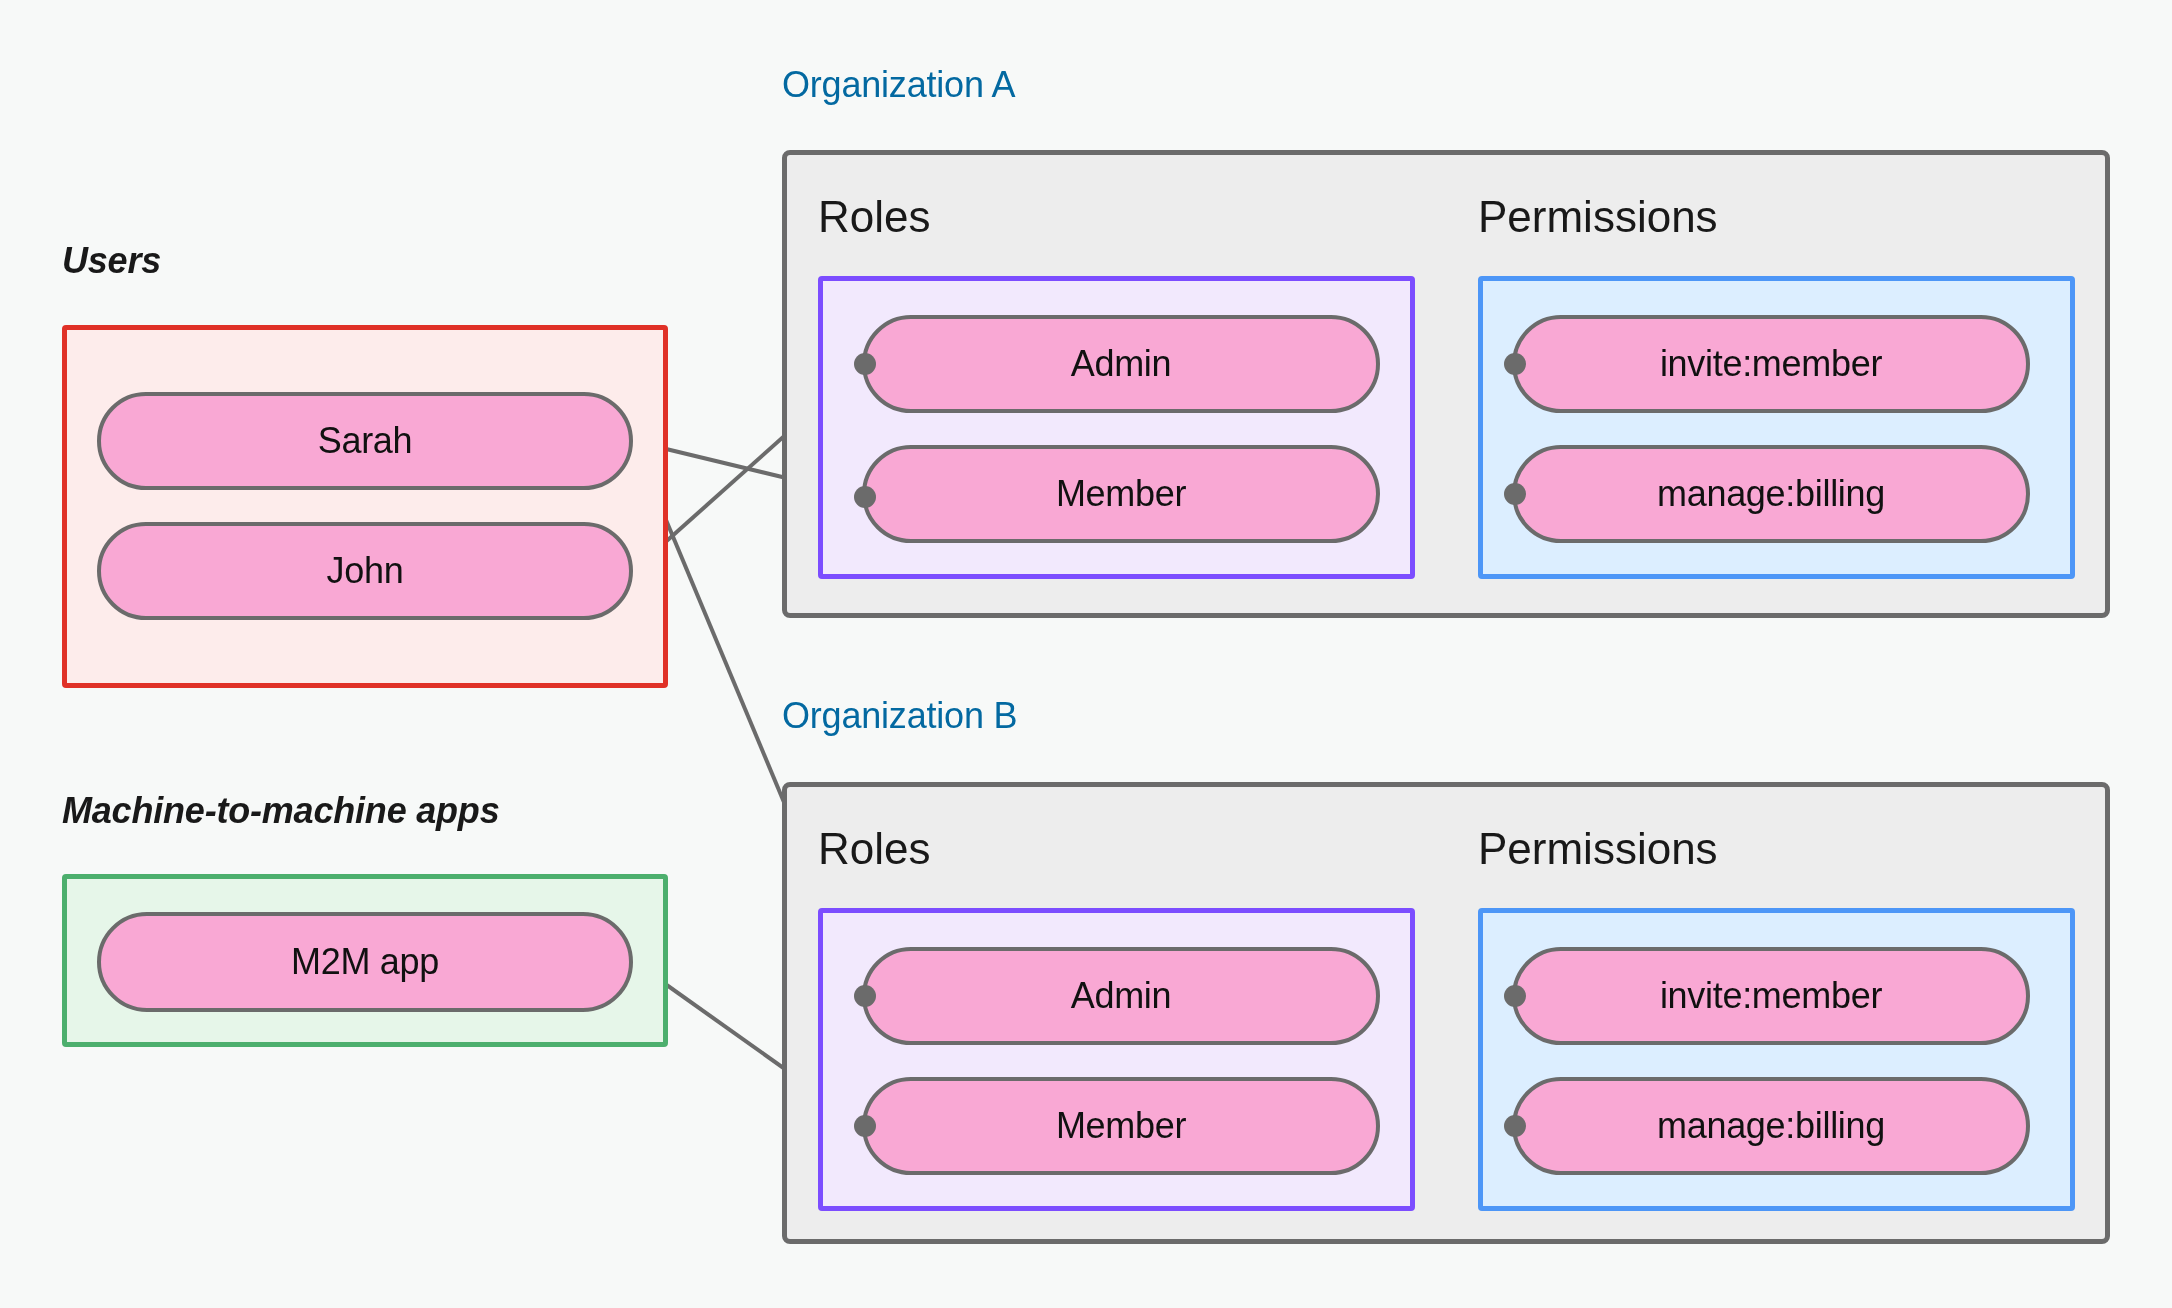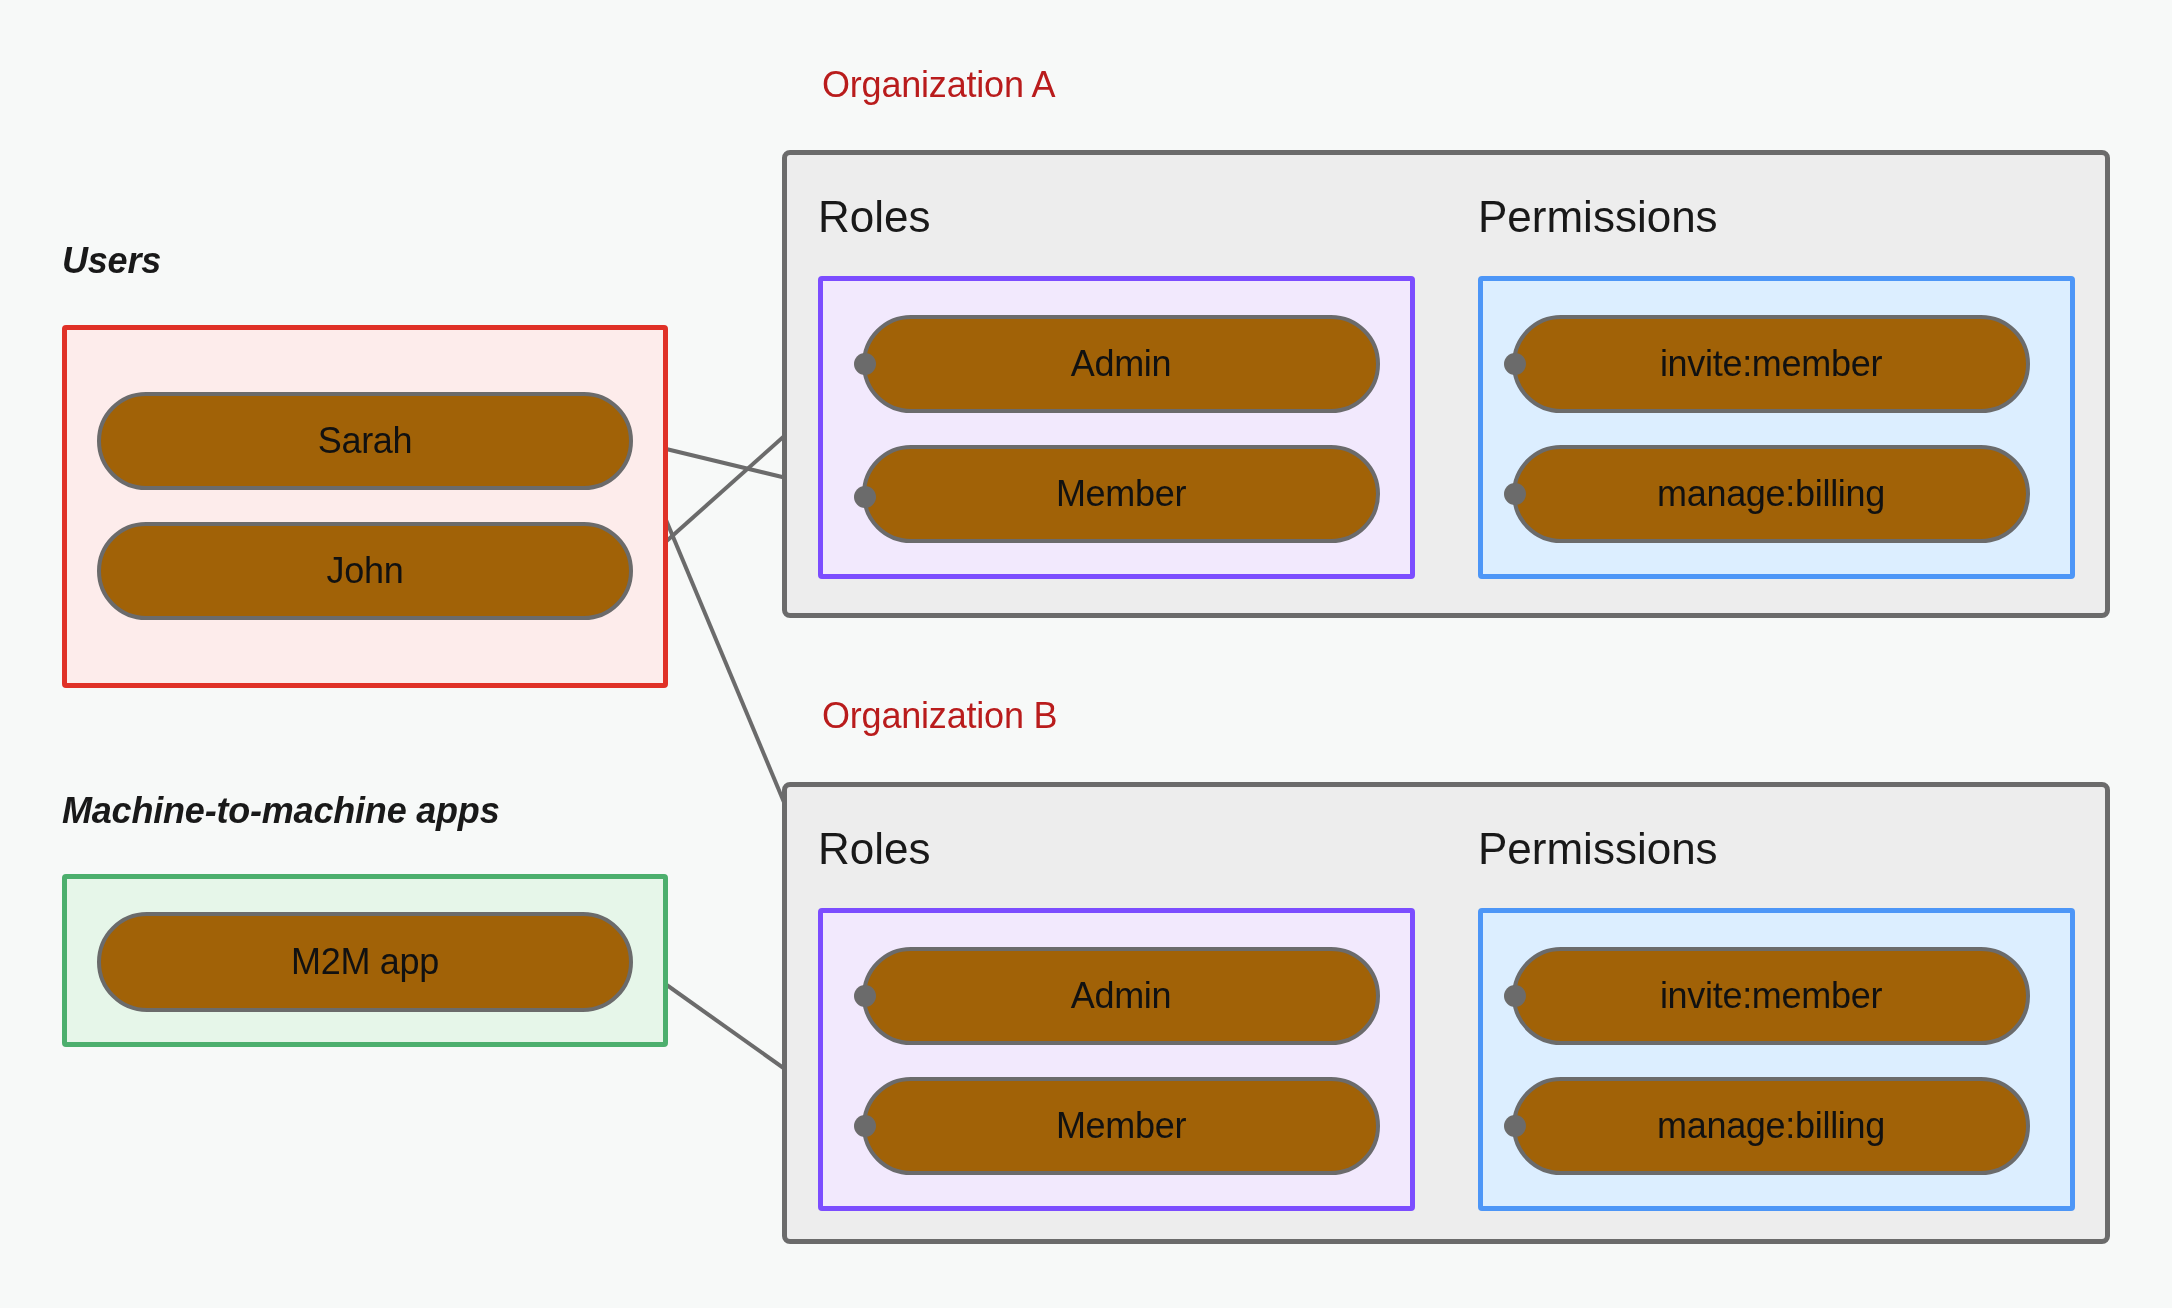--- a/index.html
+++ b/index.html
@@ -23,24 +23,23 @@
     font-weight: bold;
     color: #191919;
     white-space: nowrap;
     letter-spacing: -0.2px;
     font-style: italic;
   }
   .org-caption {
     position: absolute;
     font-size: 36px;
     font-weight: normal;
-    color: #b91c1c;
+    color: #0369a1;
     white-space: nowrap;
     letter-spacing: -0.2px;
-    margin-left: 40px;
   }
   .sub-caption {
     position: absolute;
     font-size: 44px;
     font-weight: normal;
     color: #191919;
     white-space: nowrap;
   }
 
   
@@ -56,21 +55,21 @@
     box-sizing: border-box;
     border: 5px solid #6b6b6b;
     border-radius: 8px;
     background: #ededed;
   }
 
   
   .pill {
     position: absolute;
     box-sizing: border-box;
-    background: #a16207;
+    background: #f9a8d4;
     border: 4px solid #6b6b6b;
     border-radius: 999px;
     display: flex;
     align-items: center;
     justify-content: center;
     font-size: 36px;
     color: #111111;
     white-space: nowrap;
     letter-spacing: -0.3px;
   }

